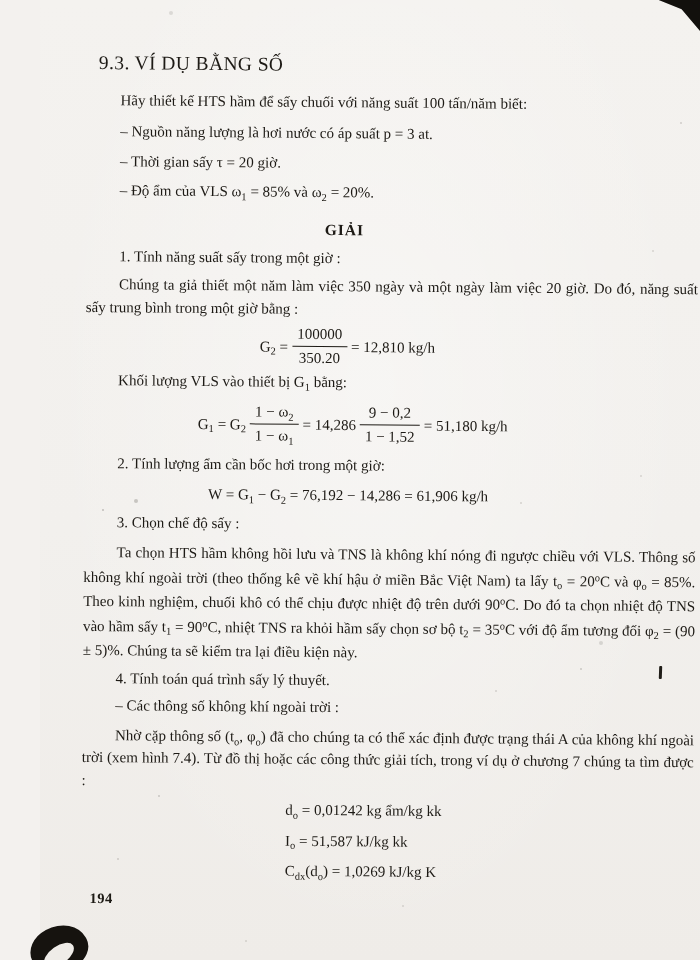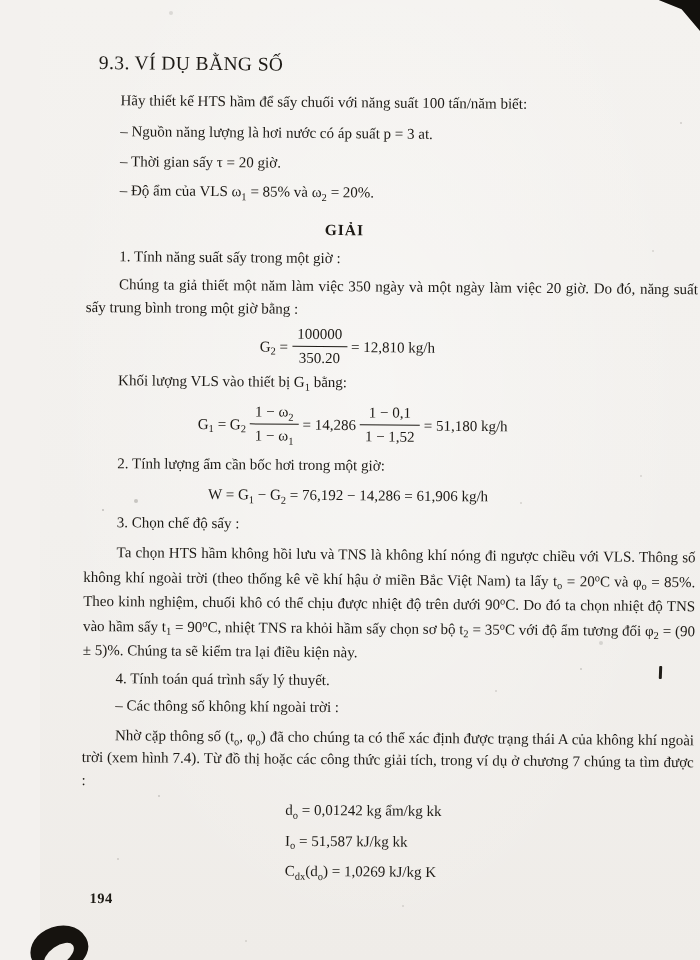--- a/index.html
+++ b/index.html
@@ -95,21 +95,21 @@
     <div class="blk formula-row" style="top:322px">
       <span class="formula-inner shift-g2">
         <span>G<sub>2</sub> =</span><span class="frac"><span class="num">100000</span><span class="den">350.20</span></span><span>= 12,810  kg/h</span>
       </span>
     </div>
 
     <div class="blk indent" style="top:370px">Khối lượng VLS vào thiết bị G<sub>1</sub> bằng:</div>
 
     <div class="blk formula-row" style="top:400px">
       <span class="formula-inner shift-g1">
-        <span>G<sub>1</sub> = G<sub>2</sub></span><span class="frac"><span class="num">1 − ω<sub>2</sub></span><span class="den">1 − ω<sub>1</sub></span></span><span>= 14,286</span><span class="frac"><span class="num">1 − 0,1</span><span class="den">1 − 1,52</span></span><span>= 51,180  kg/h</span>
+        <span>G<sub>1</sub> = G<sub>2</sub></span><span class="frac"><span class="num">1 − ω<sub>2</sub></span><span class="den">1 − ω<sub>1</sub></span></span><span>= 14,286</span><span class="frac"><span class="num">9 − 0,2</span><span class="den">1 − 1,52</span></span><span>= 51,180  kg/h</span>
       </span>
     </div>
 
     <div class="blk indent" style="top:453px">2. Tính lượng ẩm cần bốc hơi trong một giờ:</div>
 
     <div class="blk formula-row" style="top:483px">
       <span class="formula-inner shift-w">W = G<sub>1</sub> − G<sub>2</sub> = 76,192 − 14,286 = 61,906 kg/h</span>
     </div>
 
     <div class="blk indent" style="top:512px">3. Chọn chế độ sấy :</div>

